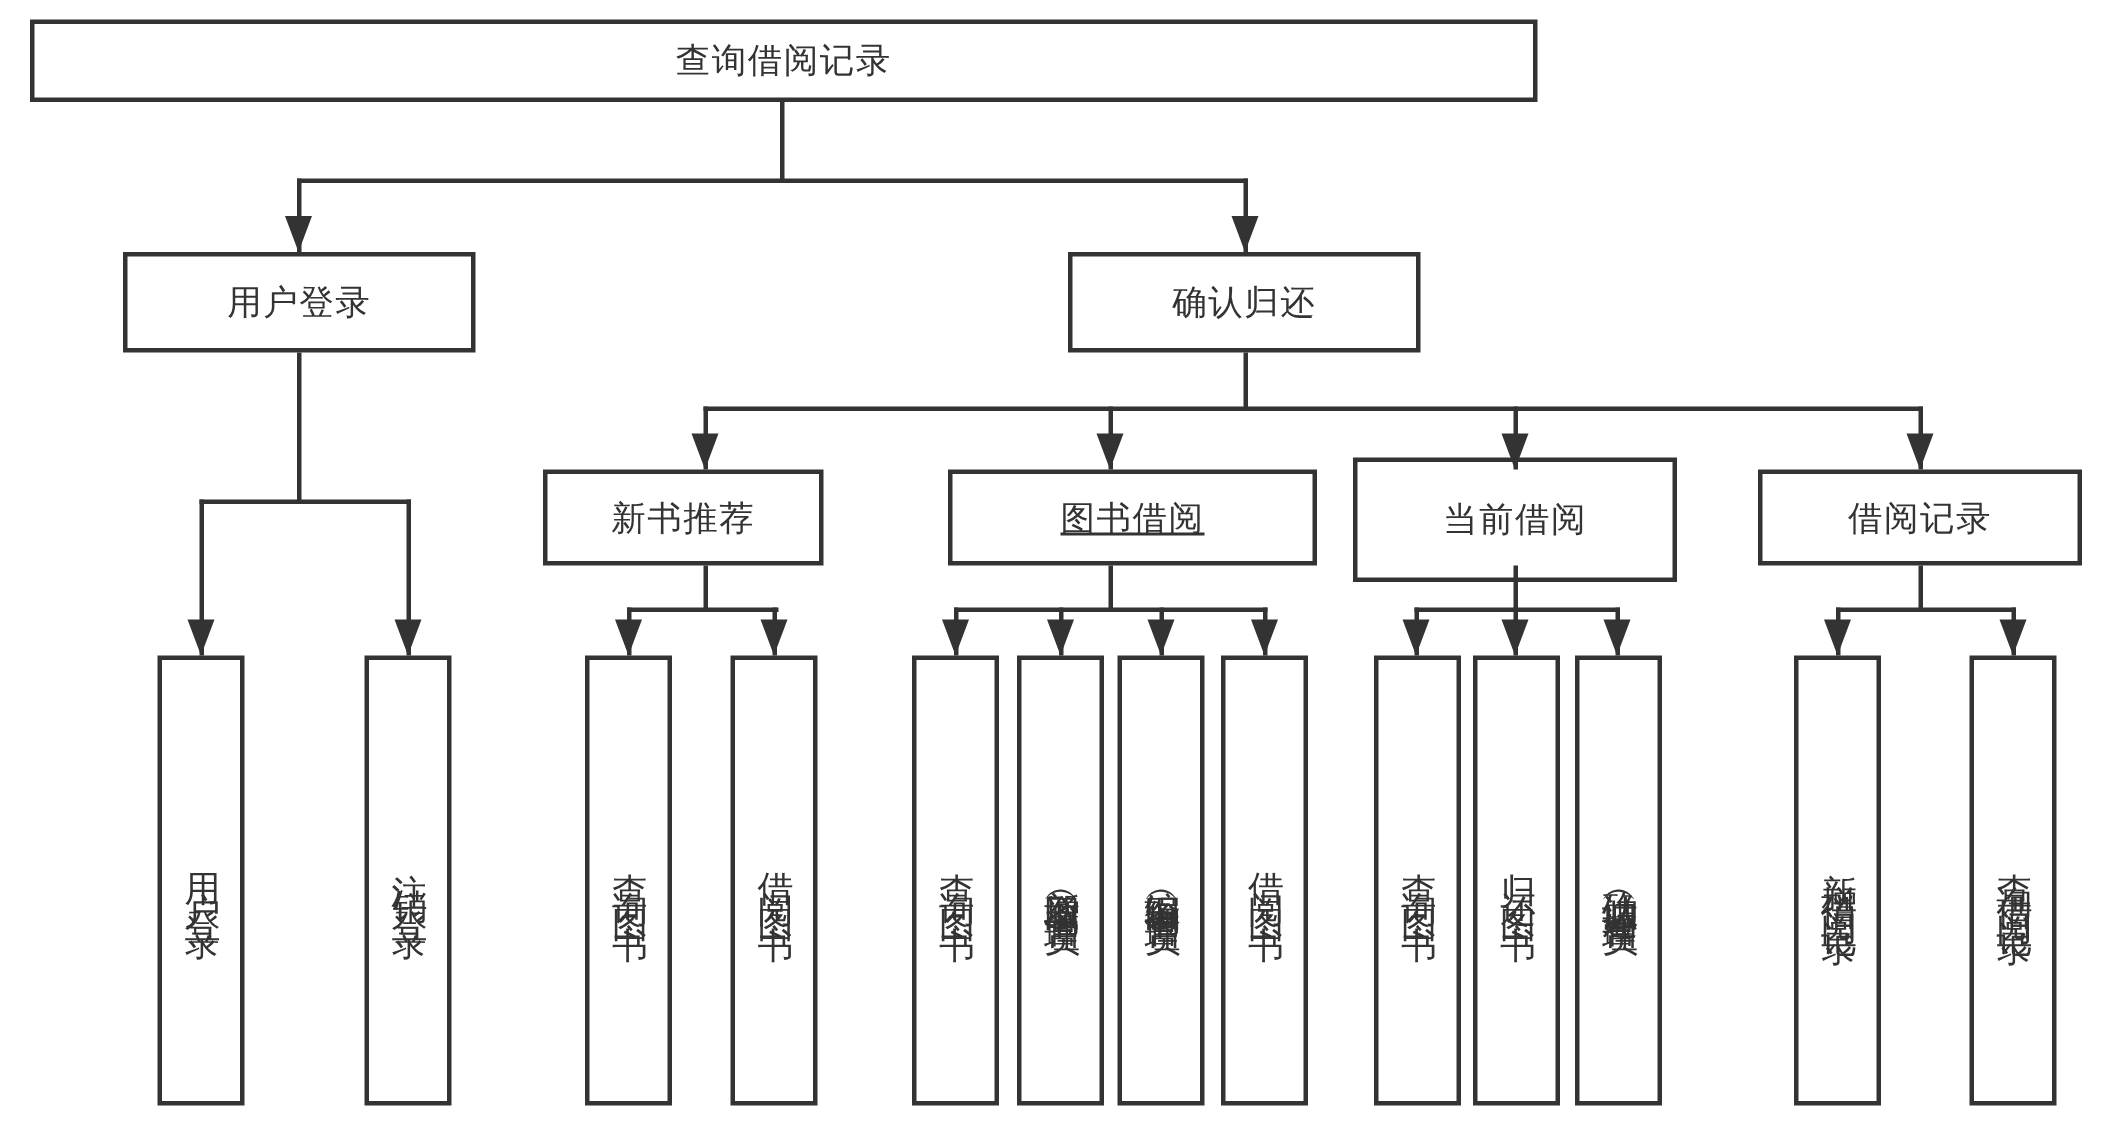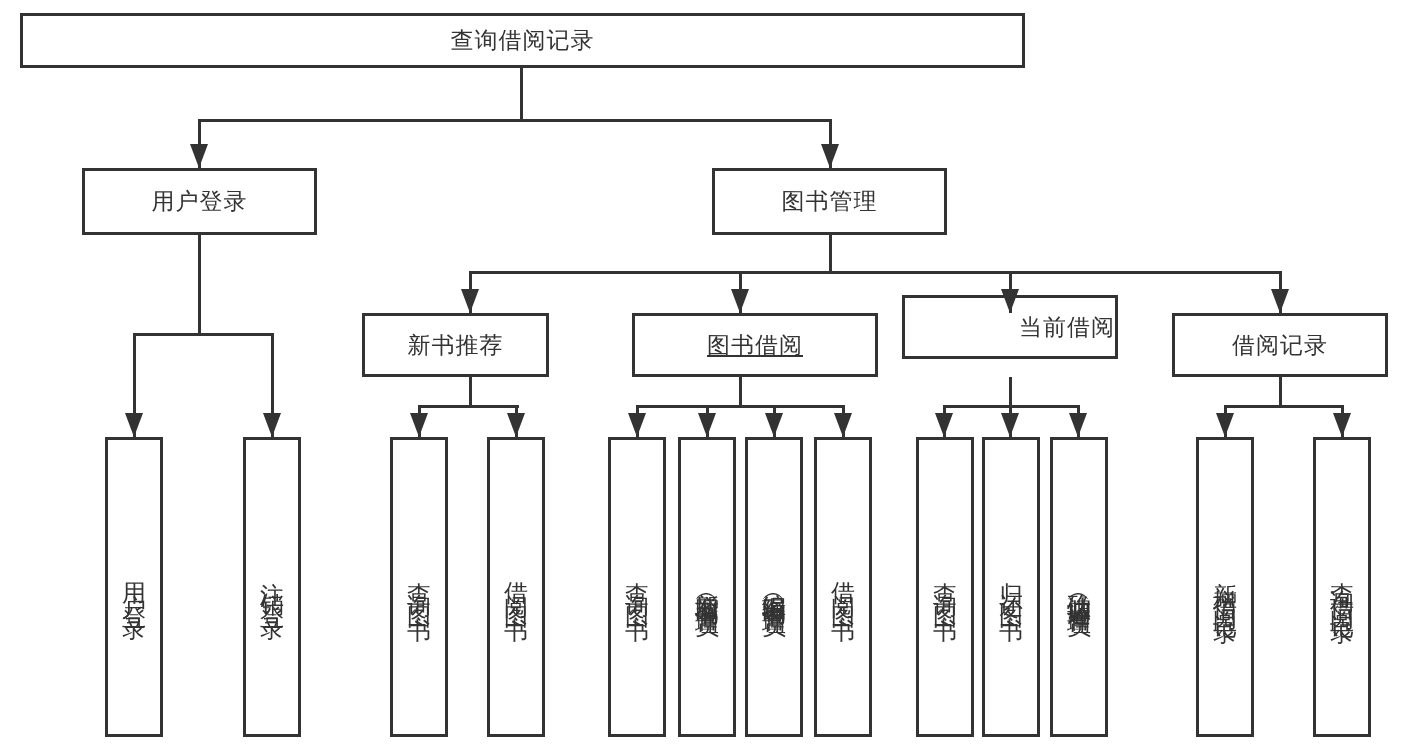--- a/index.html
+++ b/index.html
@@ -61,32 +61,32 @@
 
   <div class="box hbox" style="left:20px;top:13px;width:1005px;height:55px;">
     <span>查询借阅记录</span>
   </div>
 
   <div class="box hbox" style="left:82px;top:168px;width:235px;height:67px;">
     <span>用户登录</span>
   </div>
 
   <div class="box hbox" style="left:712px;top:168px;width:235px;height:67px;">
-    <span>图书管理</span>
+    <span>确认归还</span>
   </div>
 
   <div class="box hbox" style="left:362px;top:313px;width:187px;height:64px;">
     <span>新书推荐</span>
   </div>
 
   <div class="box hbox" style="left:632px;top:313px;width:246px;height:64px;text-decoration:underline;">
     <span>图书借阅</span>
   </div>
 
-  <div class="box hbox" style="left:902px;top:295px;width:216px;height:64px;justify-content:flex-end;">
+  <div class="box hbox" style="left:902px;top:305px;width:216px;height:83px;">
     <span>当前借阅</span>
   </div>
 
   <div class="box hbox" style="left:1172px;top:313px;width:216px;height:64px;">
     <span>借阅记录</span>
   </div>
 
   <div class="box leaf vt4" style="left:105px;">
     <span>用户登录</span>
   </div>

